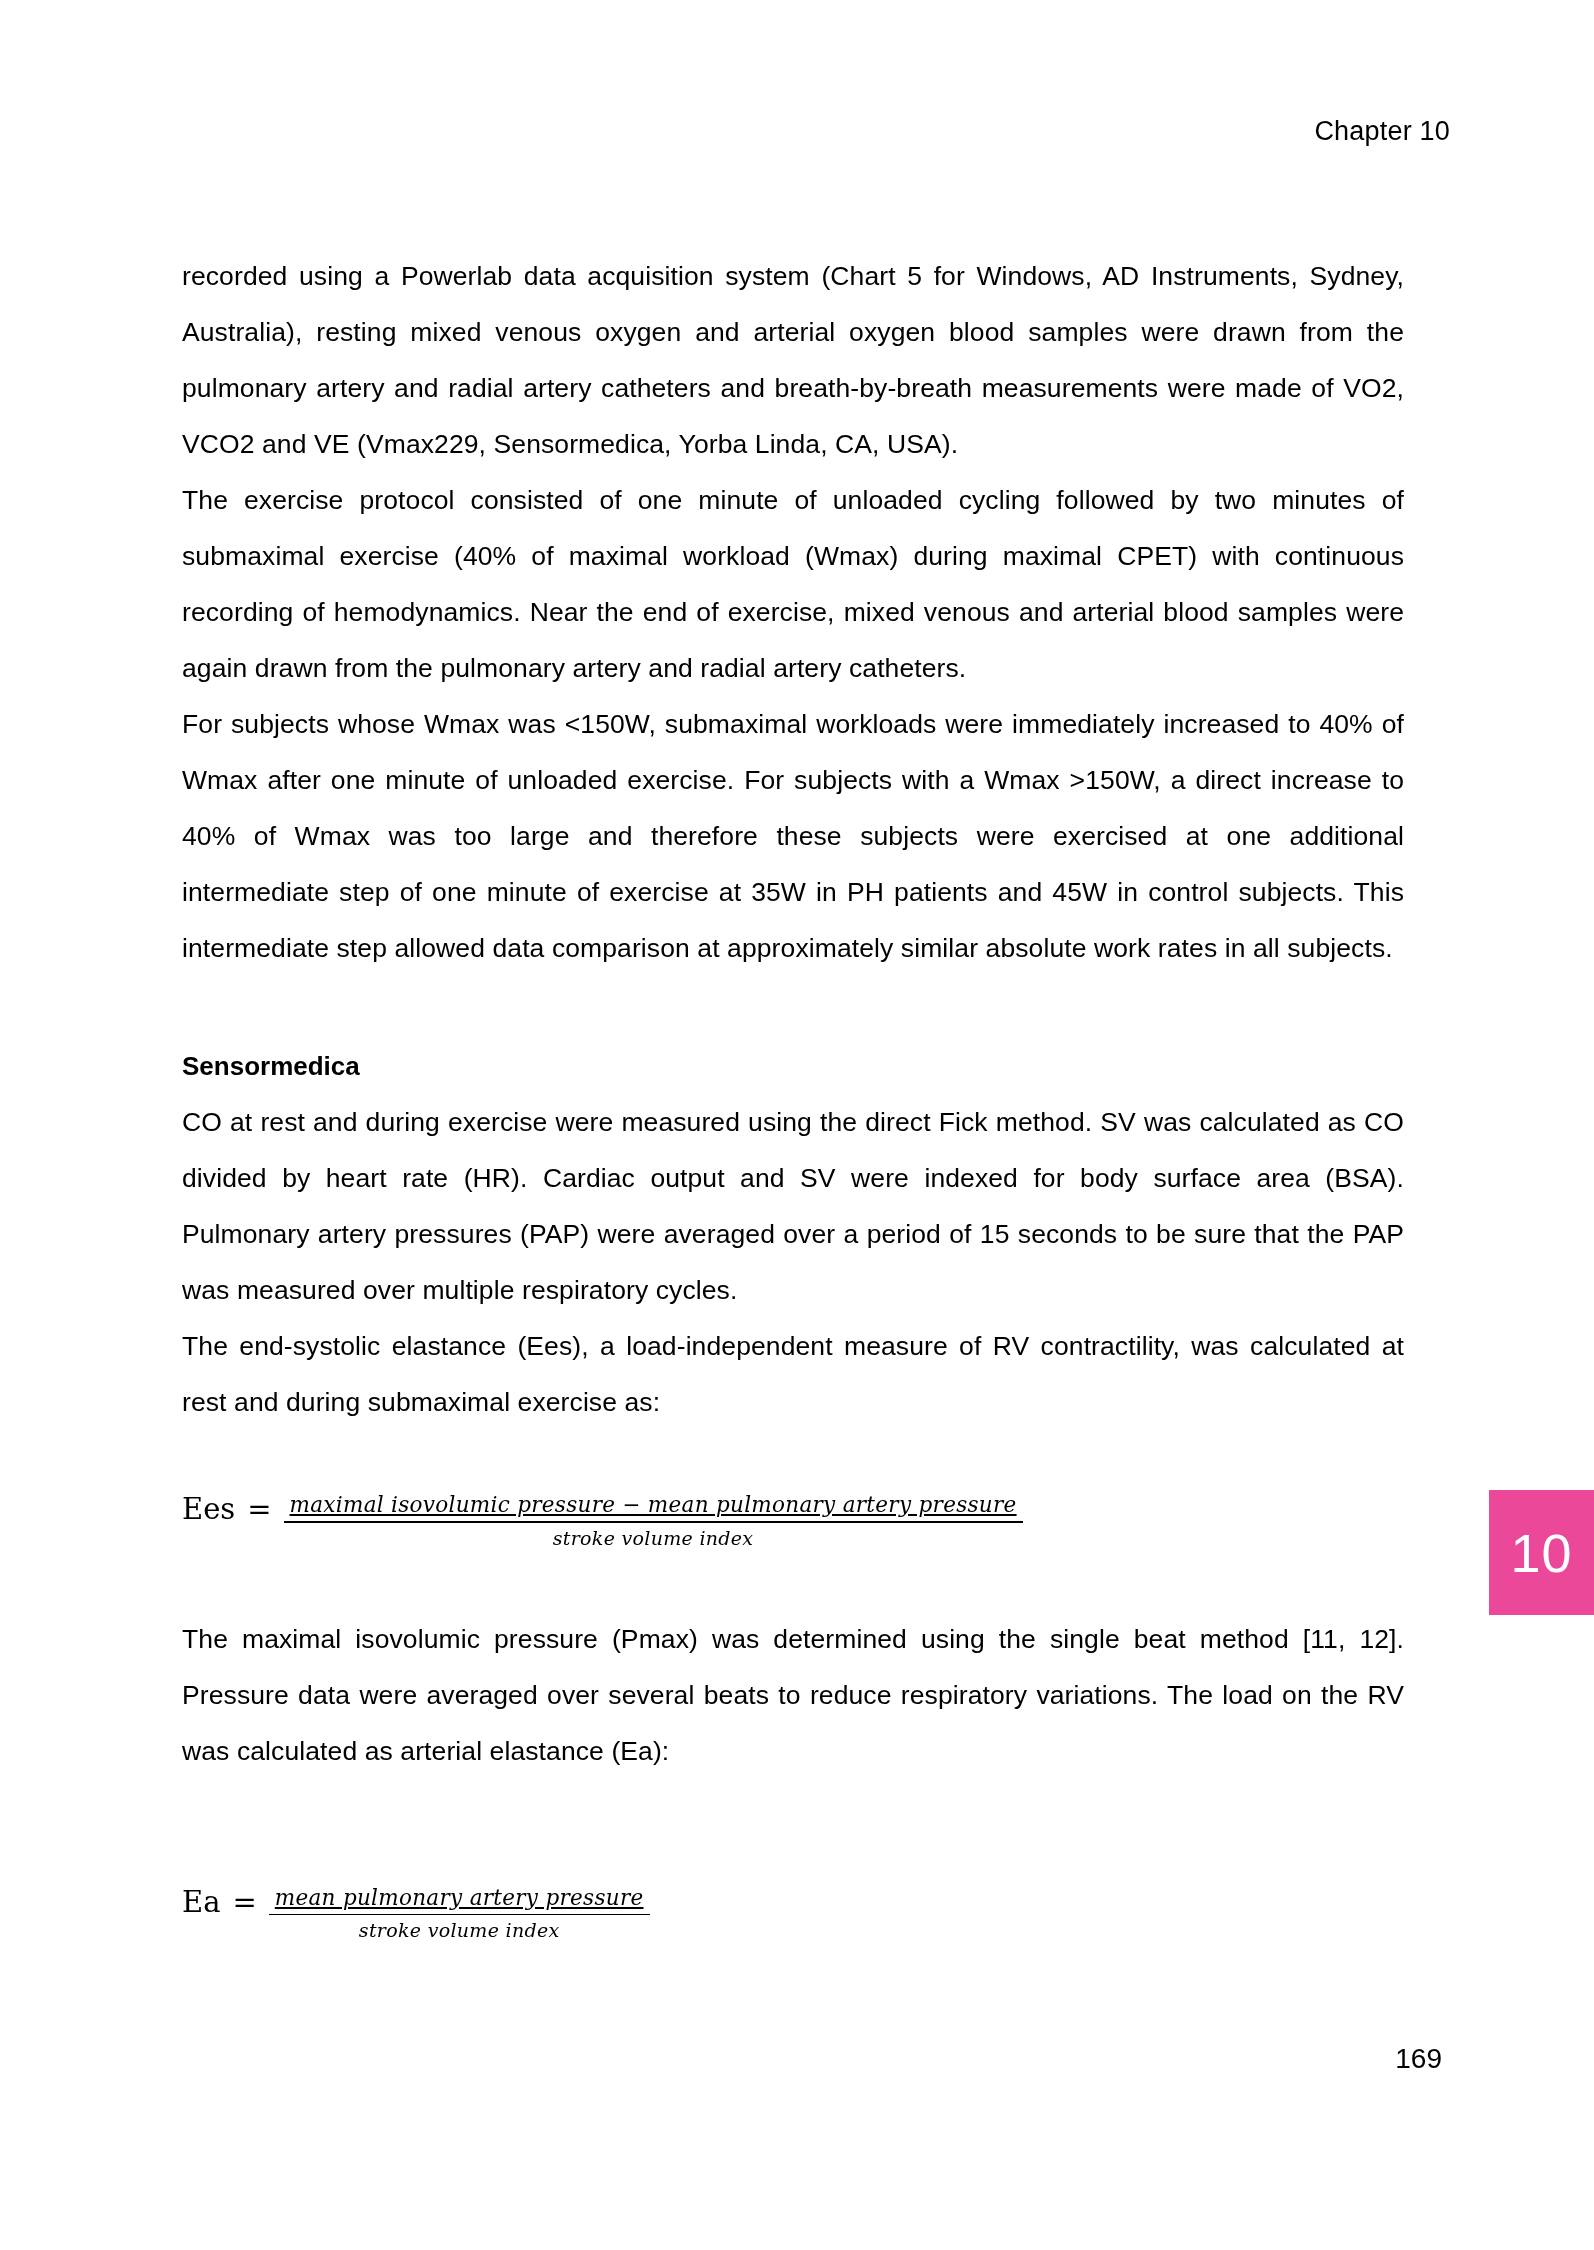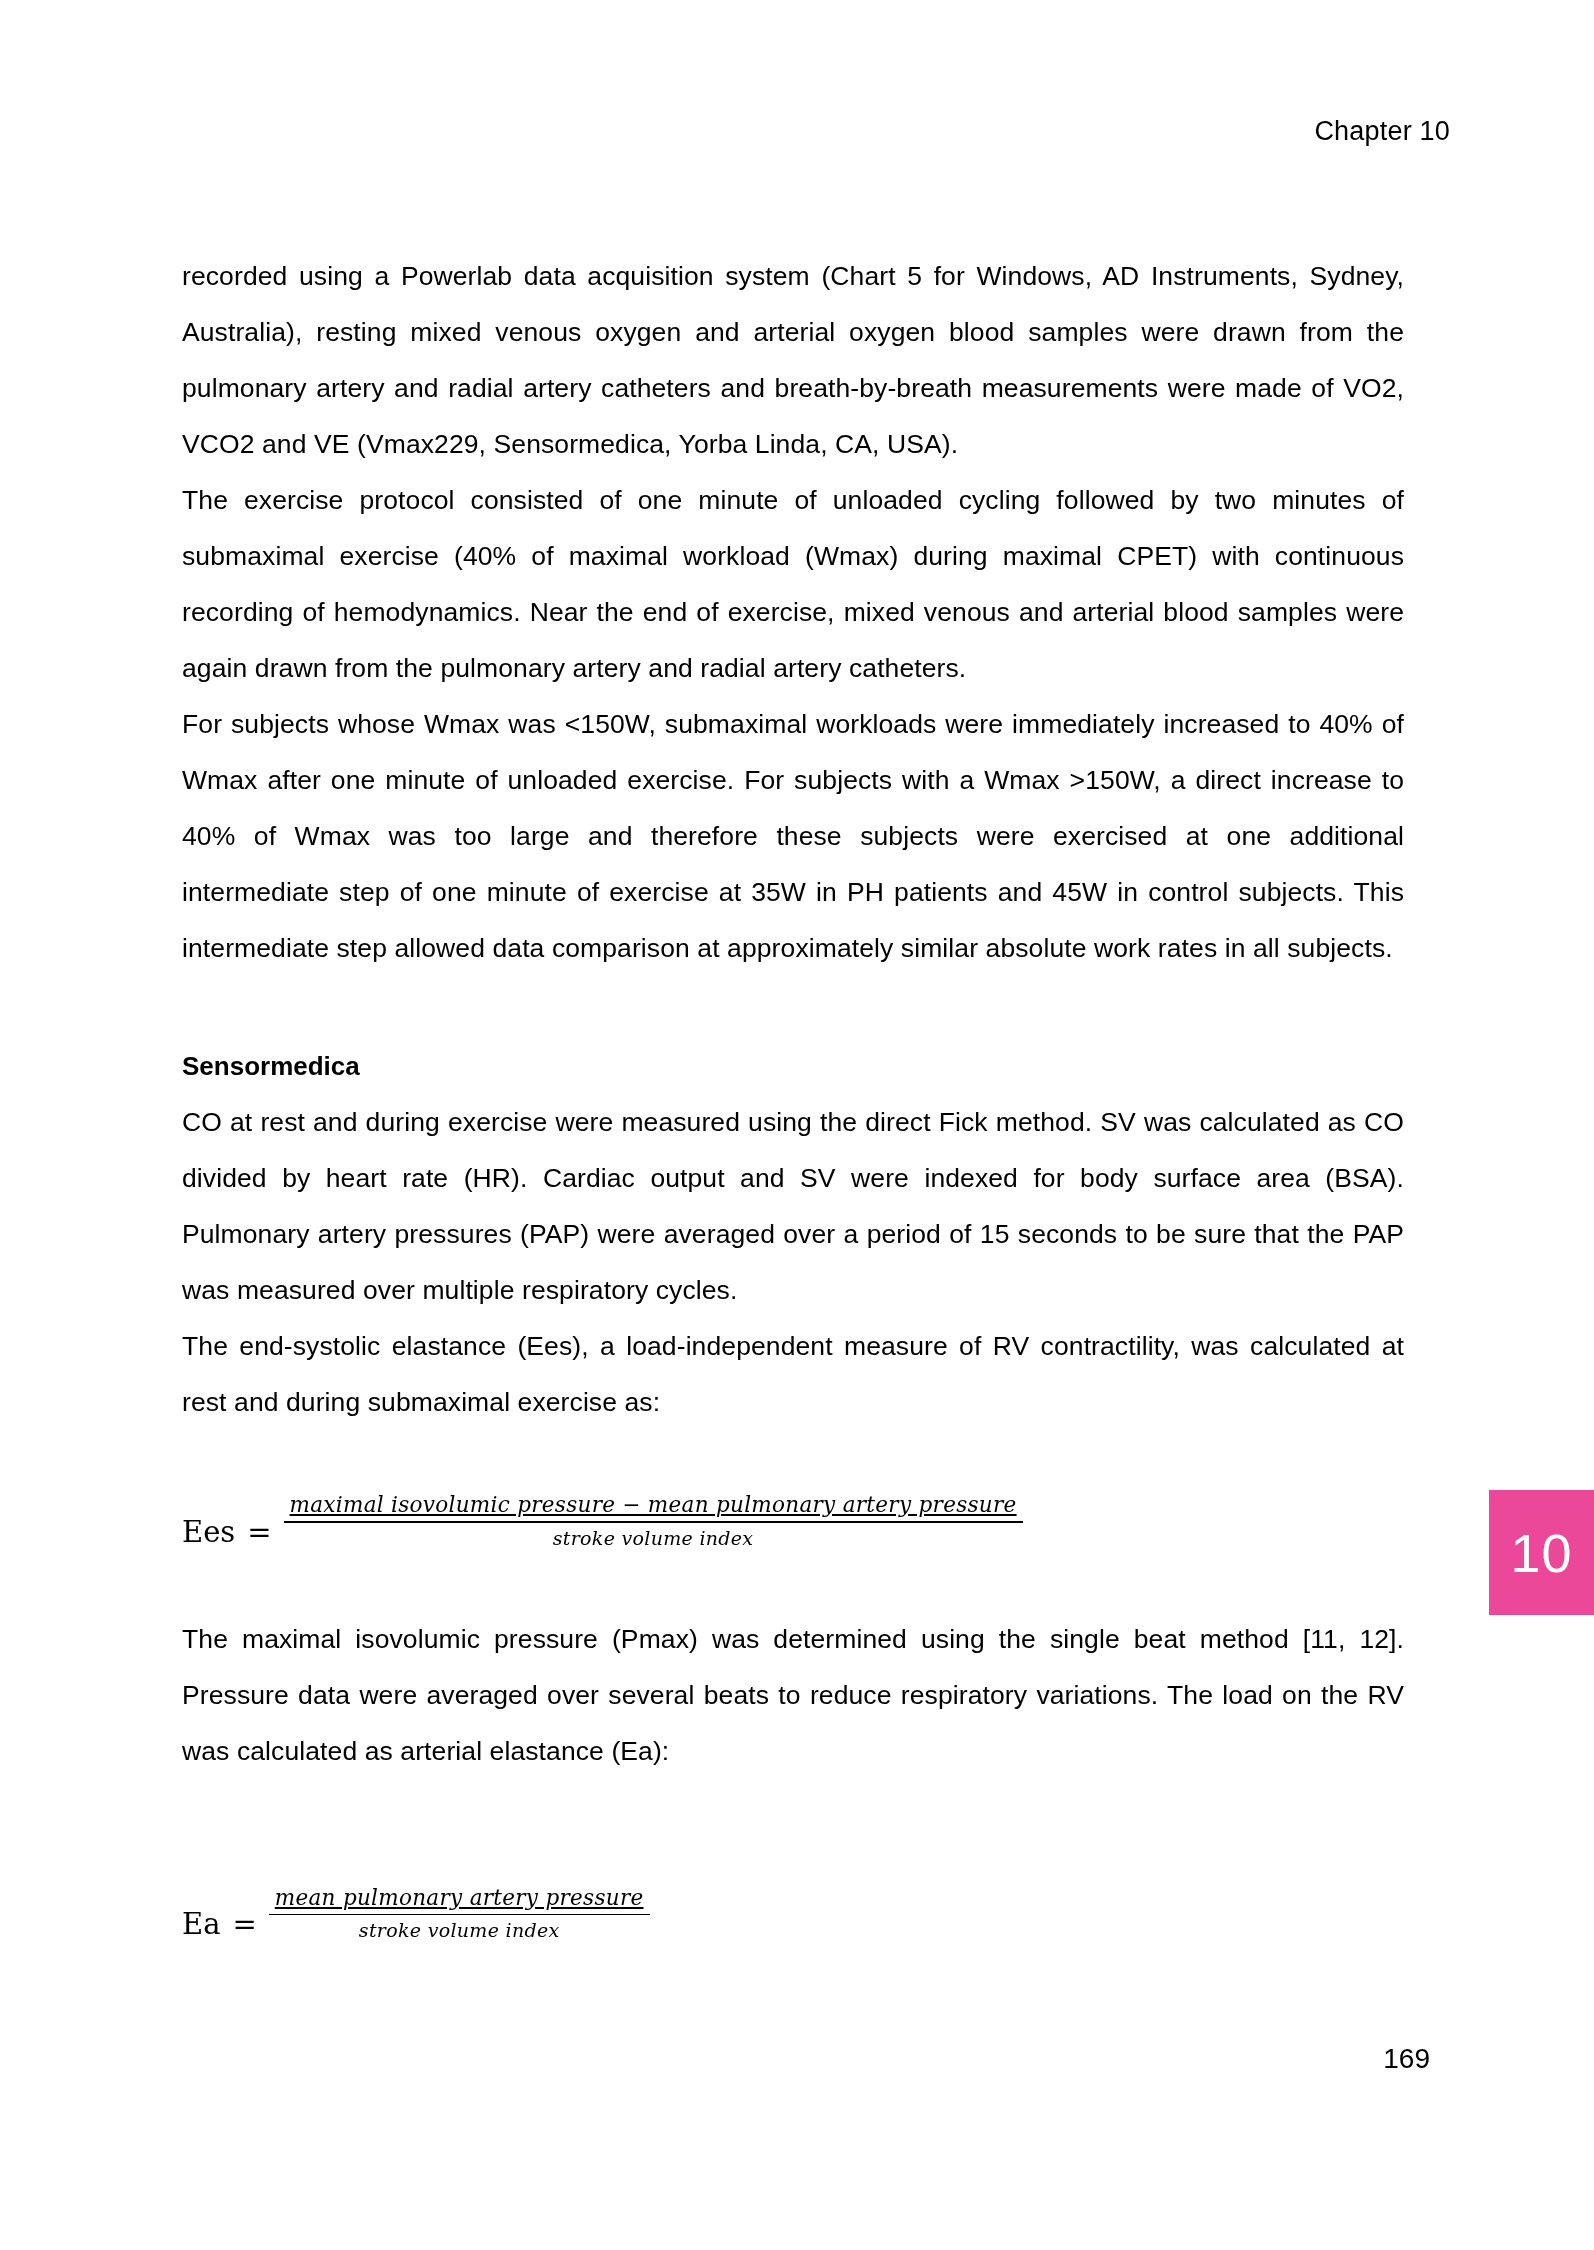--- a/index.html
+++ b/index.html
@@ -45,21 +45,21 @@
     font-weight: bold;
     margin: 0;
     line-height: 56px;
   }
   .spacer-lg { height: 62px; }
   .spacer-md { height: 44px; }
 
   
   .formula {
     display: flex;
-    align-items: flex-end;
+    align-items: flex-start;
     font-family: "DejaVu Serif", serif;
     margin: 0;
   }
   .formula .lhs {
     font-size: 29px;
     font-style: normal;
     font-family: "DejaVu Serif", serif;
     white-space: nowrap;
   }
   .formula .eq {
@@ -104,21 +104,21 @@
     color: #ffffff;
     display: flex;
     align-items: center;
     justify-content: center;
     font-size: 54px;
     letter-spacing: 1px;
   }
 
   .page-number {
     position: absolute;
-    right: 164px;
+    right: 152px;
     bottom: 175px;
     font-size: 28px;
     margin-left: 38px;
   }
 </style>
 </head>
 <body>
 
 <div class="page">
 

